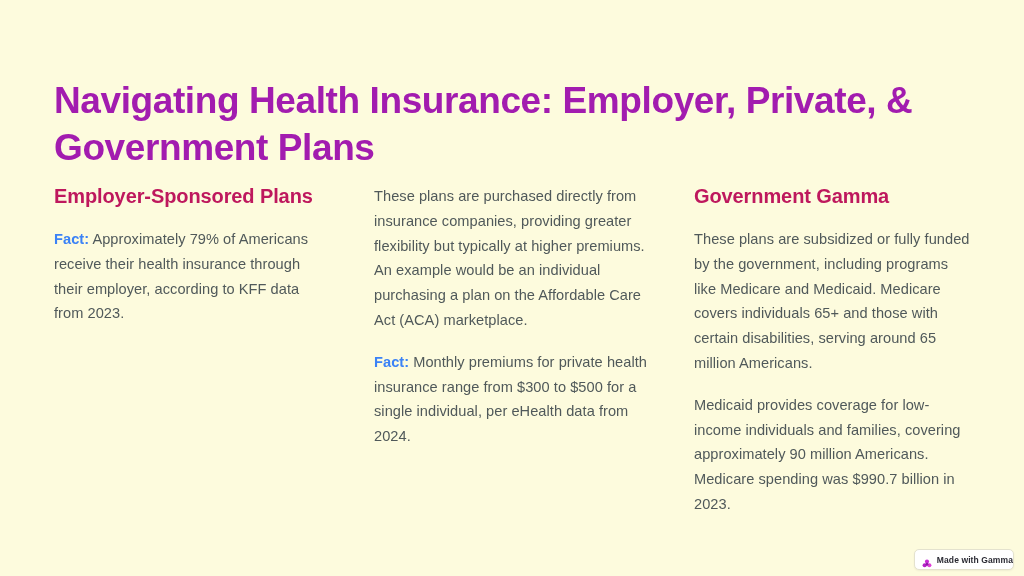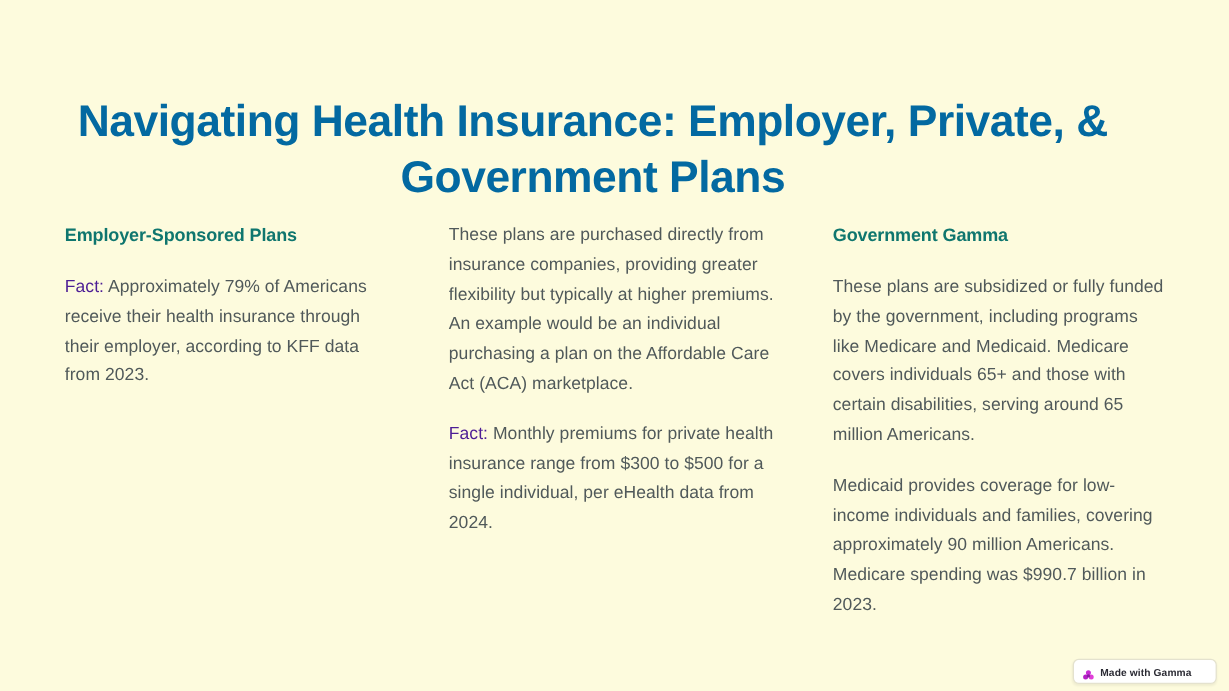--- a/index.html
+++ b/index.html
@@ -24,71 +24,70 @@
   
   .title {
     position: absolute;
     left: 54px;
     top: 52px;
     width: 880px;
     font-size: 37px;
     line-height: 47px;
     font-weight: 700;
     letter-spacing: -0.4px;
-    color: #0369a1;
-    text-align: center;
+    color: #a21caf;
   }
 
   
   .columns {
     position: absolute;
     left: 54px;
     top: 184px;
     width: 920px;
     display: flex;
     gap: 42px;
     align-items: flex-start;
   }
   .column {
     width: 278px;
     flex: 0 0 278px;
   }
   .col-heading {
-    font-size: 15px;
+    font-size: 20px;
     line-height: 25px;
     font-weight: 700;
     letter-spacing: -0.1px;
-    color: #0f766e;
+    color: #be185d;
     margin: 0 0 18px 0;
   }
   .col-para {
     font-size: 14.6px;
     line-height: 24.8px;
     color: #50595A;
     margin: 0 0 17px 0;
     letter-spacing: 0.05px;
   }
   .col-para:last-child {
     margin-bottom: 0;
   }
   .fact-label {
-    font-weight: 400;
-    color: #4c1d95;
+    font-weight: 700;
+    color: #3b82f6;
   }
 
   
   .gamma-badge {
     position: absolute;
     right: 10px;
     bottom: 6px;
     height: 19px;
     display: flex;
     align-items: center;
     gap: 5px;
-    padding: 0 20px 0 7px;
+    padding: 0 0 0 7px;
     background: #FFFFFF;
     border: 1px solid #E4E2CE;
     border-radius: 5px;
     box-shadow: 0 1px 2px rgba(0,0,0,0.06);
   }
   .gamma-icon {
     width: 10px;
     height: 10px;
     display: block;
     flex: 0 0 10px;

